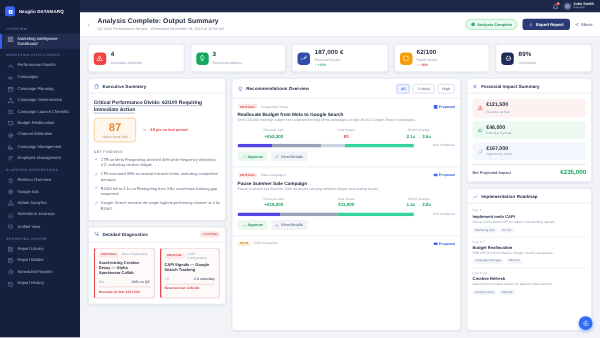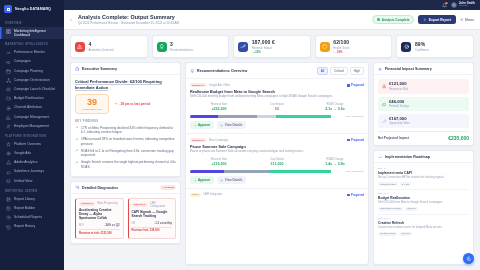--- a/index.html
+++ b/index.html
@@ -489,21 +489,21 @@
             <svg class="ic" viewBox="0 0 24 24" fill="none" stroke="#3b63f6" stroke-width="2.2">
                 <path d="M14 3H7a2 2 0 00-2 2v14a2 2 0 002 2h10a2 2 0 002-2V8z"></path>
                 <path d="M14 3v5h5"></path>
               </svg>
             <span class="card-title">Executive Summary</span>
           </div>
           <div class="card-body">
             <div class="exec-h"><u>Critical Performance Divide: 62/100 Requiring Immediate Action</u></div>
             <div class="score-row">
               <div class="score-box">
-                <div class="score-num">39</div>
+                <div class="score-num">87</div>
                 <div class="score-cap">Health Score /100</div>
               </div>
               <div class="score-note">
                 <svg style="width:3.4px;height:3.4px" viewBox="0 0 24 24" fill="none" stroke="#e0484c" stroke-width="2.4">
                     <path d="M3 7l7 7 4-4 7 7"></path>
                     <path d="M21 17v-5h-5"></path>
                   </svg>
                 <span>-18 pts vs last period</span>
               </div>
             </div>

